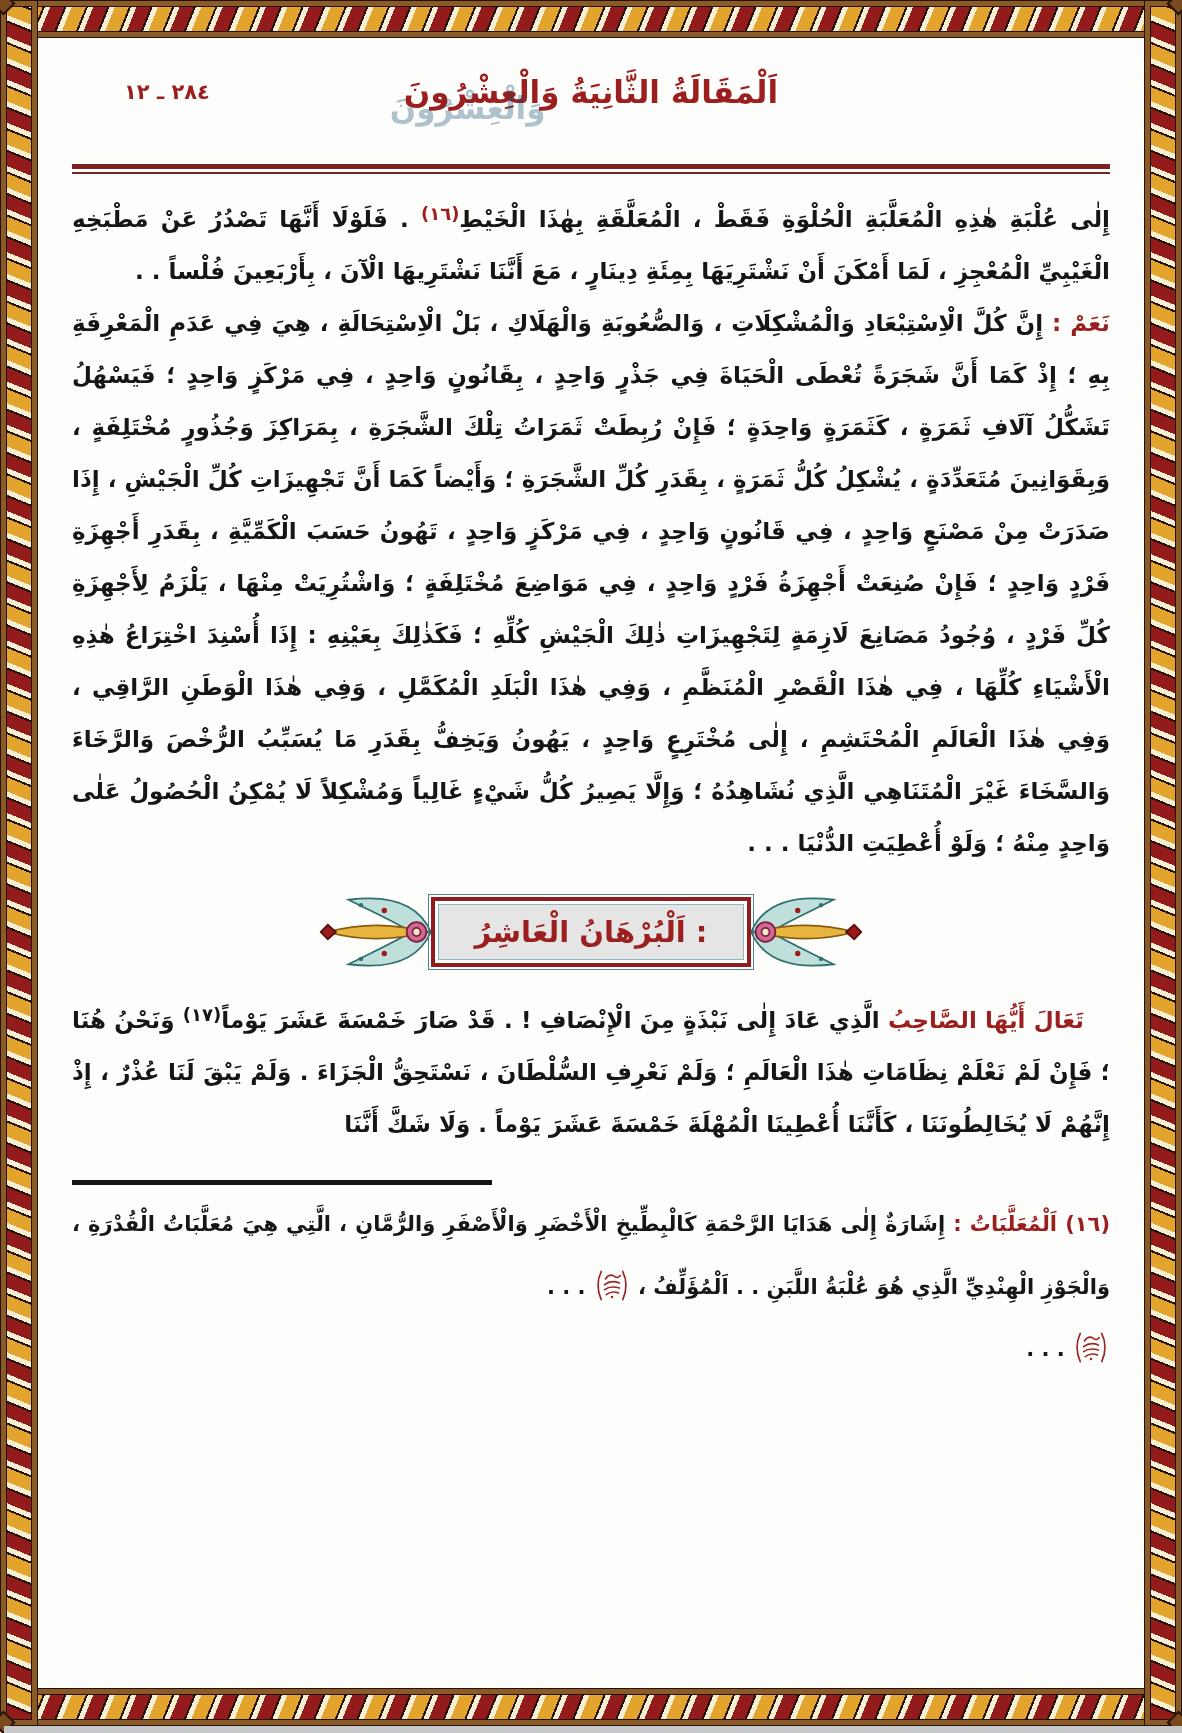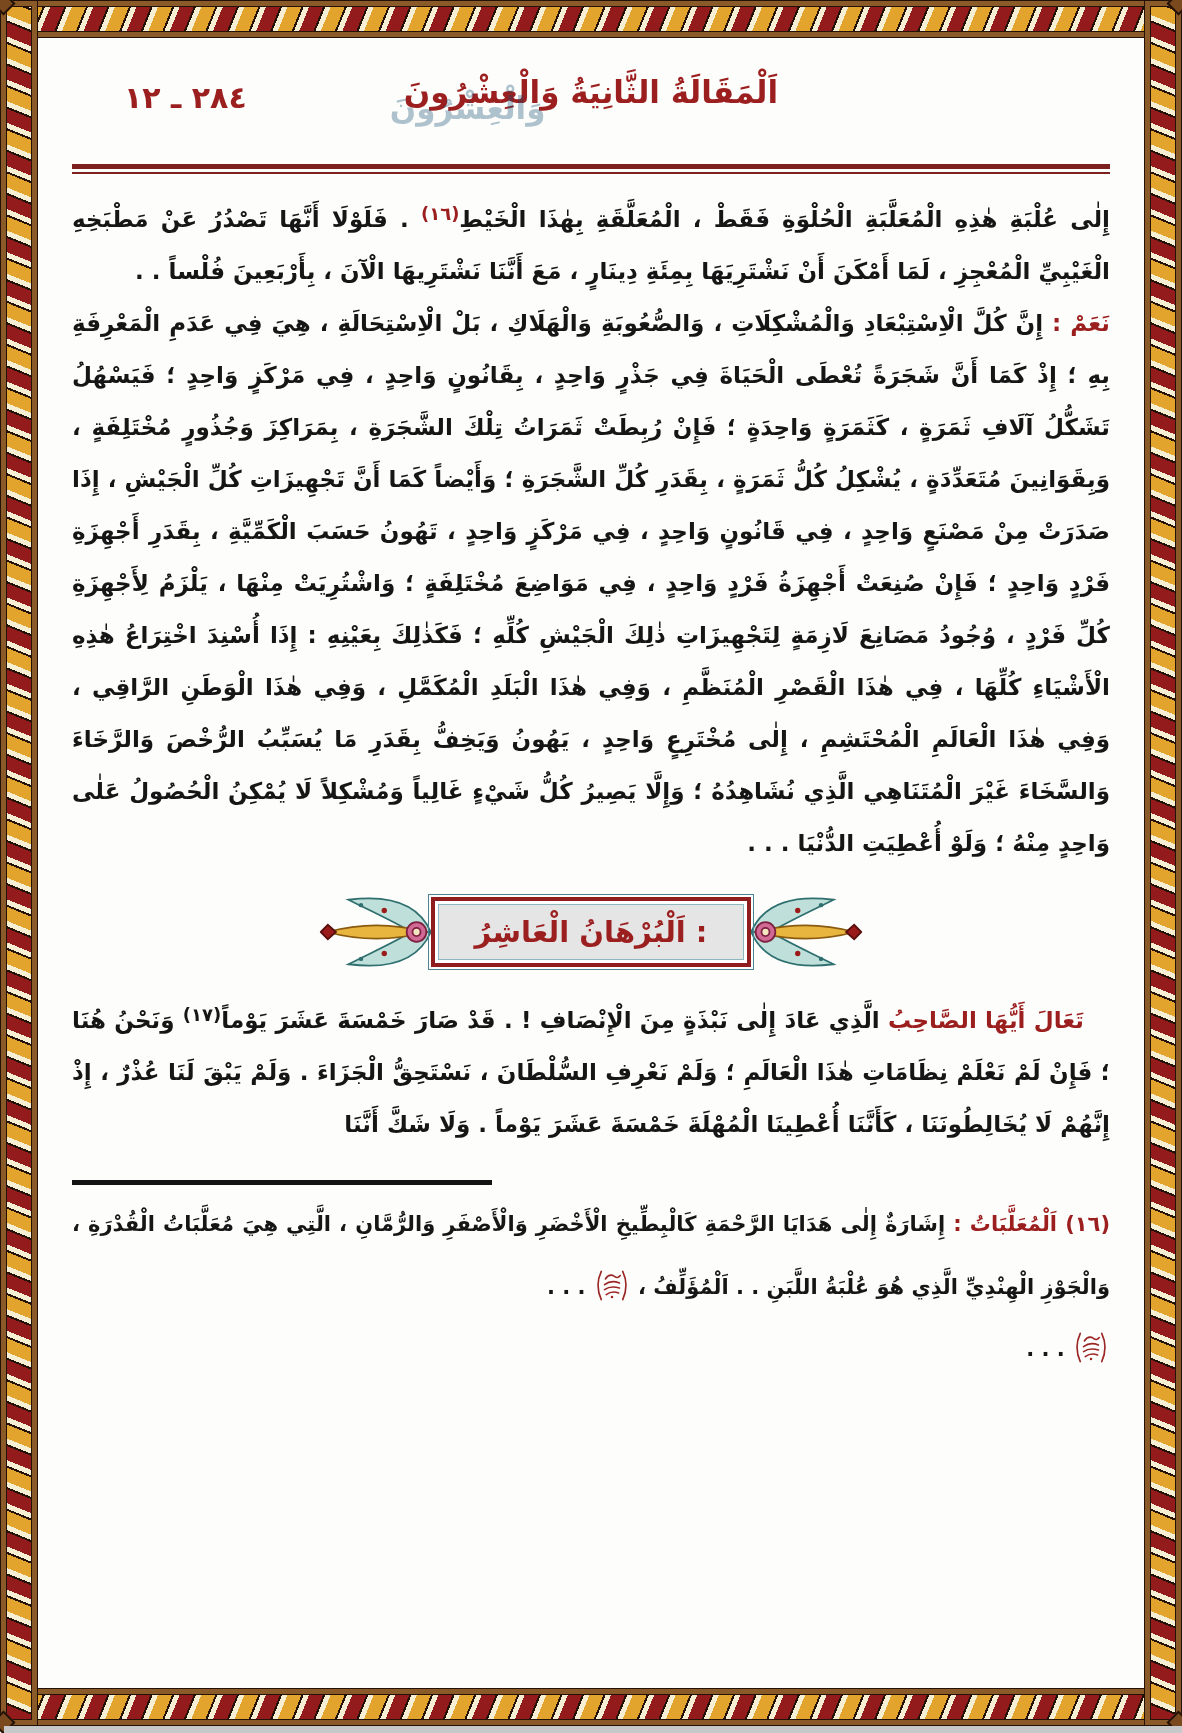--- a/index.html
+++ b/index.html
@@ -26,21 +26,21 @@
   .c-tl{left:-5px;top:-5px}.c-tr{right:-5px;top:-5px}.c-bl{left:-5px;bottom:-5px}.c-br{right:-5px;bottom:-5px}
   .bottom-shadow{position:absolute;left:4px;right:0;bottom:0;height:7px;background:#c7c8ca;}
   
   .content{
     position:absolute;top:38px;left:38px;right:38px;bottom:45px;
     padding:26px 34px 0;overflow:hidden;direction:rtl;color:#161616;
   }
   .hdr{position:relative;height:84px;}
   .page-number{
     position:absolute;left:52px;top:16px;direction:rtl;
-    color:#9c1f1f;font-size:30px;font-weight:bold;letter-spacing:2px;
+    color:#9c1f1f;font-size:21px;font-weight:bold;letter-spacing:2px;
   }
   .title-wrap{text-align:center;padding-top:10px;}
   .title{
     position:relative;display:inline-block;color:#9c1f1f;
     font-size:31px;font-weight:bold;margin:0;
   }
   .title-ghost{
     position:absolute;left:-14px;top:16px;color:#0c4a6e;opacity:.32;
     font-size:31px;font-weight:bold;white-space:nowrap;pointer-events:none;
   }

